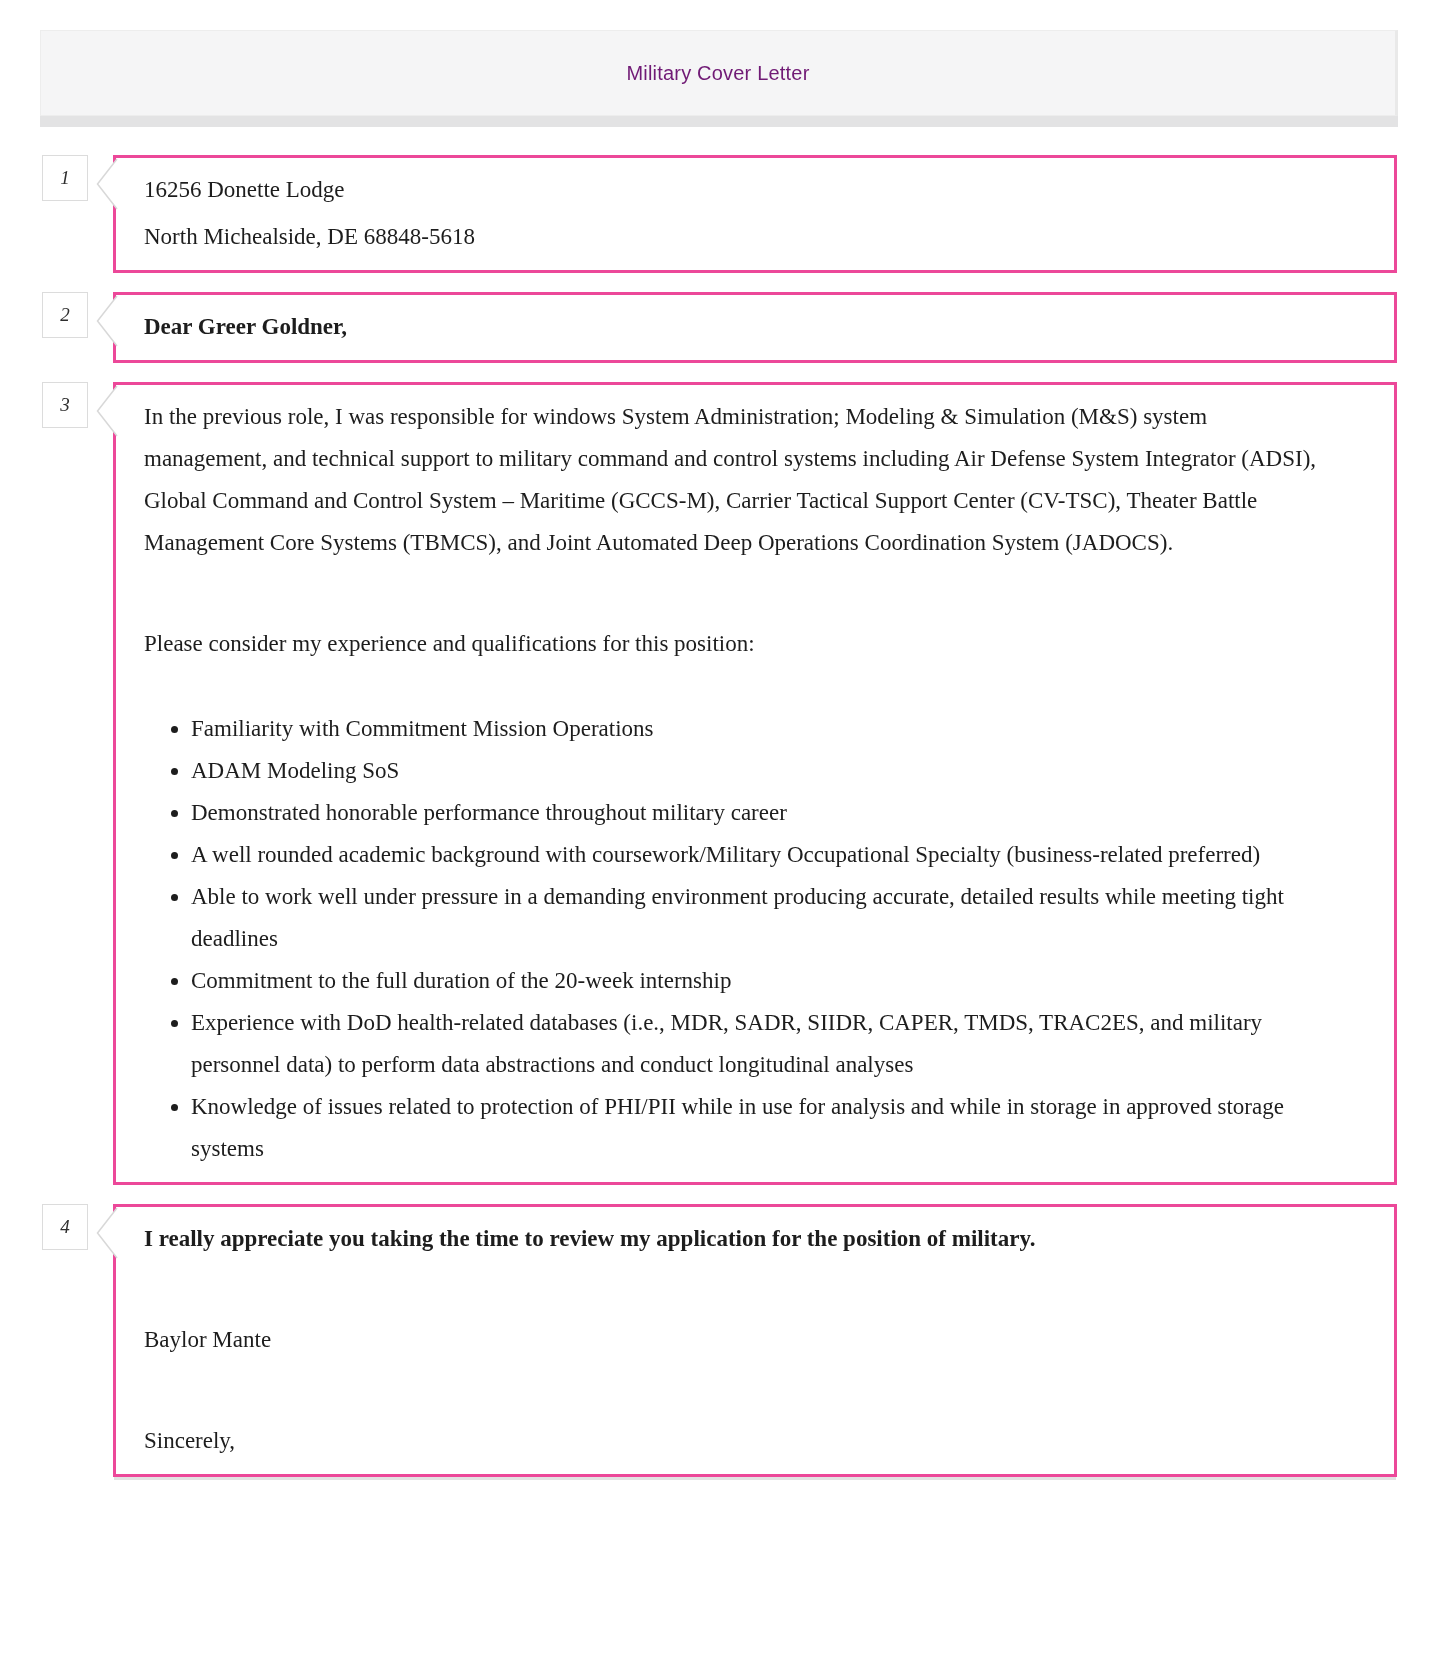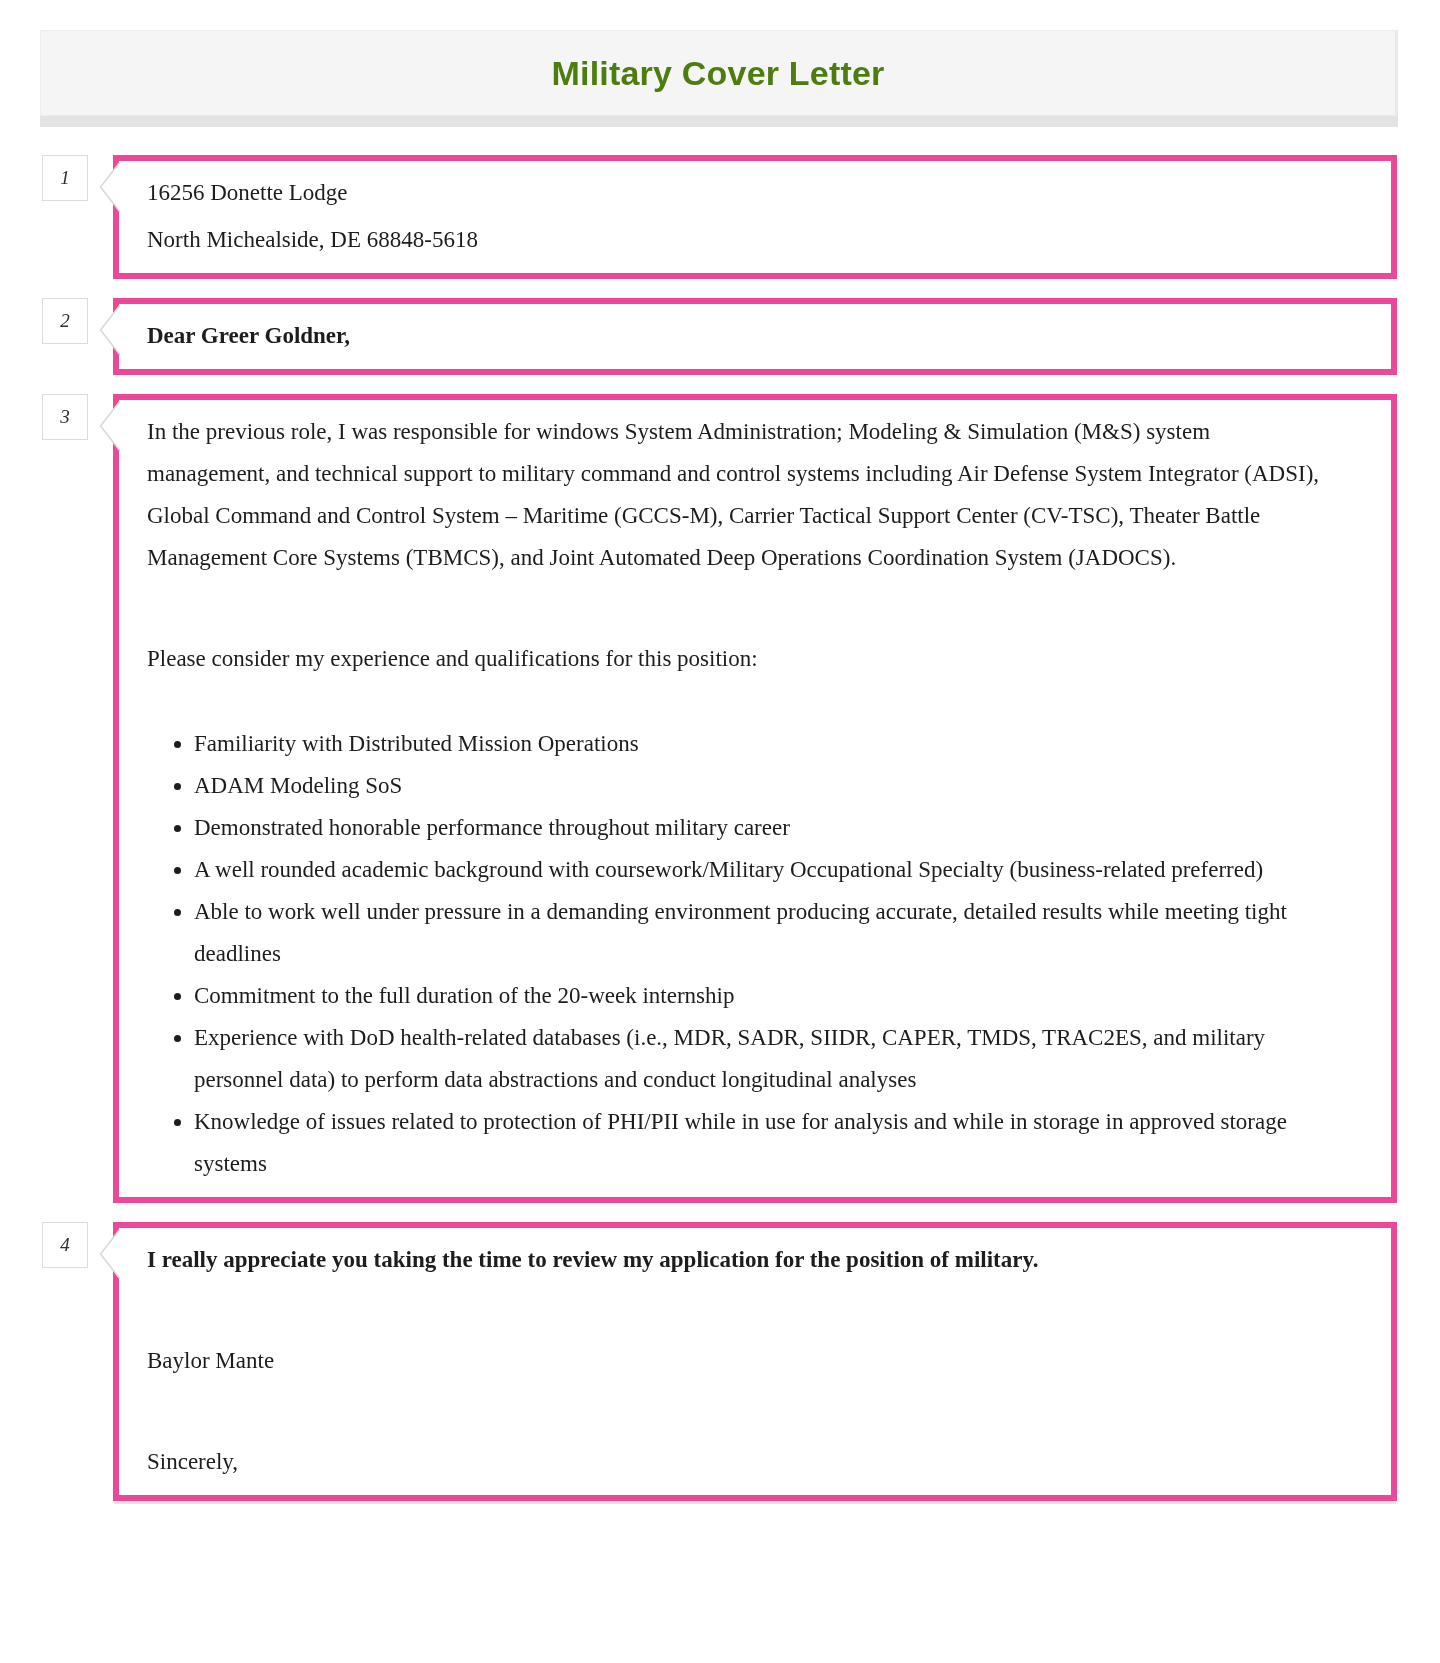--- a/index.html
+++ b/index.html
@@ -19,42 +19,42 @@
     height:86px;
     box-sizing:border-box;
     background:#f5f5f6;
     border:1px solid #ededed;
     border-right:3px solid #e9e9e9;
     display:flex; align-items:center; justify-content:center;
   }
   .doc-header h1 {
     margin:0;
     font-family:"Liberation Sans", sans-serif;
-    font-size:34px; font-weight:bold; color:#4d7c0f;
+    font-size:20px; font-weight:normal; color:#701a75;
     letter-spacing:.2px;
   }
   .header-shadow { margin:0 42px 0 40px; height:11px; background:#e3e3e4; }
 
   
   .row { display:flex; align-items:flex-start; margin:19px 43px 0 42px; }
   .row.first { margin-top:28px; }
   .badge {
     box-sizing:border-box;
     flex:0 0 46px; width:46px; height:46px;
     margin-right:25px;
     background:#fff;
     border:1px solid #dcdcdc;
     display:flex; align-items:center; justify-content:center;
     font-style:italic; font-size:19px; color:#2e2e2e;
   }
   .bubble {
     position:relative;
     flex:1; box-sizing:border-box;
     background:#fff;
-    border:6px solid #ec4899;
+    border:3px solid #ec4899;
     padding:11px 28px 12px 28px;
     font-size:23px; line-height:42px;
   }
   .beak { position:absolute; left:-20px; top:0; width:21px; height:52px; overflow:visible; }
 
   .bubble p { margin:0; max-width:1175px; }
   .bubble p + p { margin-top:59px; }
   .bubble.tight p + p { margin-top:5px; }
 
   .bold-line { font-weight:bold; }
@@ -103,21 +103,21 @@
     <div class="badge">
       <span>3</span>
     </div>
     <div class="bubble">
       <svg class="beak" viewBox="0 0 21 52">
         <polyline points="21,1 1.5,26 21,51" fill="#ffffff" stroke="#d8d8d8" stroke-width="1.5"></polyline>
       </svg>
       <p>In the previous role, I was responsible for windows System Administration; Modeling &amp; Simulation (M&amp;S) system management, and technical support to military command and control systems including Air Defense System Integrator (ADSI), Global Command and Control System – Maritime (GCCS-M), Carrier Tactical Support Center (CV-TSC), Theater Battle Management Core Systems (TBMCS), and Joint Automated Deep Operations Coordination System (JADOCS).</p>
       <p>Please consider my experience and qualifications for this position:</p>
       <ul>
-        <li>Familiarity with Distributed Mission Operations</li>
+        <li>Familiarity with Commitment Mission Operations</li>
         <li>ADAM Modeling SoS</li>
         <li>Demonstrated honorable performance throughout military career</li>
         <li>A well rounded academic background with coursework/Military Occupational Specialty (business-related preferred)</li>
         <li>Able to work well under pressure in a demanding environment producing accurate, detailed results while meeting tight deadlines</li>
         <li>Commitment to the full duration of the 20-week internship</li>
         <li>Experience with DoD health-related databases (i.e., MDR, SADR, SIIDR, CAPER, TMDS, TRAC2ES, and military personnel data) to perform data abstractions and conduct longitudinal analyses</li>
         <li>Knowledge of issues related to protection of PHI/PII while in use for analysis and while in storage in approved storage systems</li>
       </ul>
     </div>
   </section>

